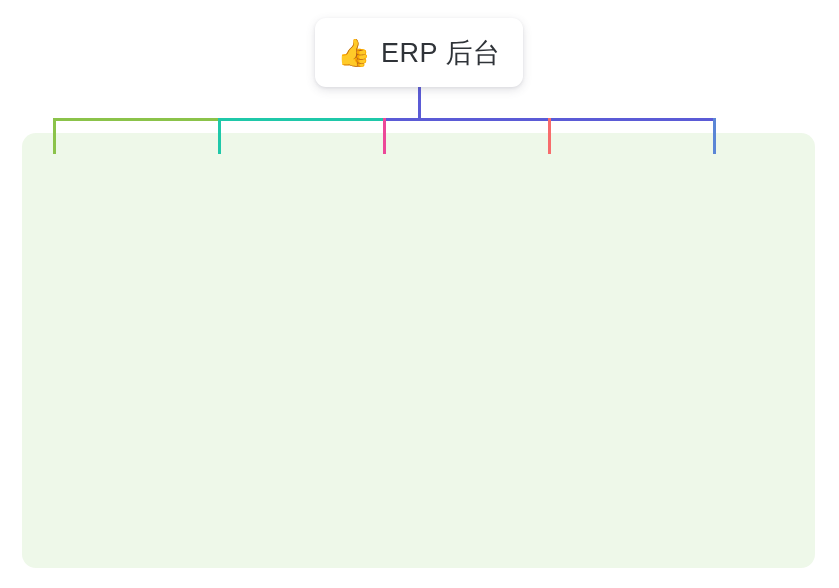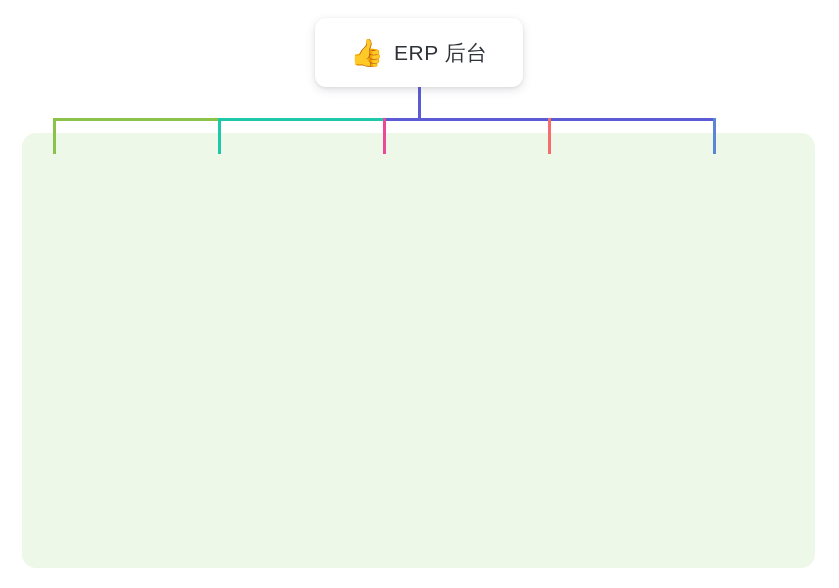--- a/index.html
+++ b/index.html
@@ -26,21 +26,21 @@
     gap:10px;
     z-index:6;
   }
   .root-emoji{
     font-size:27px;line-height:1;
     font-family:"DejaVu Sans",sans-serif;
     color:#f5c33b;
     display:block;
   }
   .root-title{
-    font-size:21px;
+    font-size:27px;
     color:#2f3338;
     letter-spacing:.5px;
     white-space:nowrap;
     text-align:right;
   }
 
   
   .vline{position:absolute;width:3px;z-index:3;}
   .hline{position:absolute;height:3px;z-index:2;}
 

